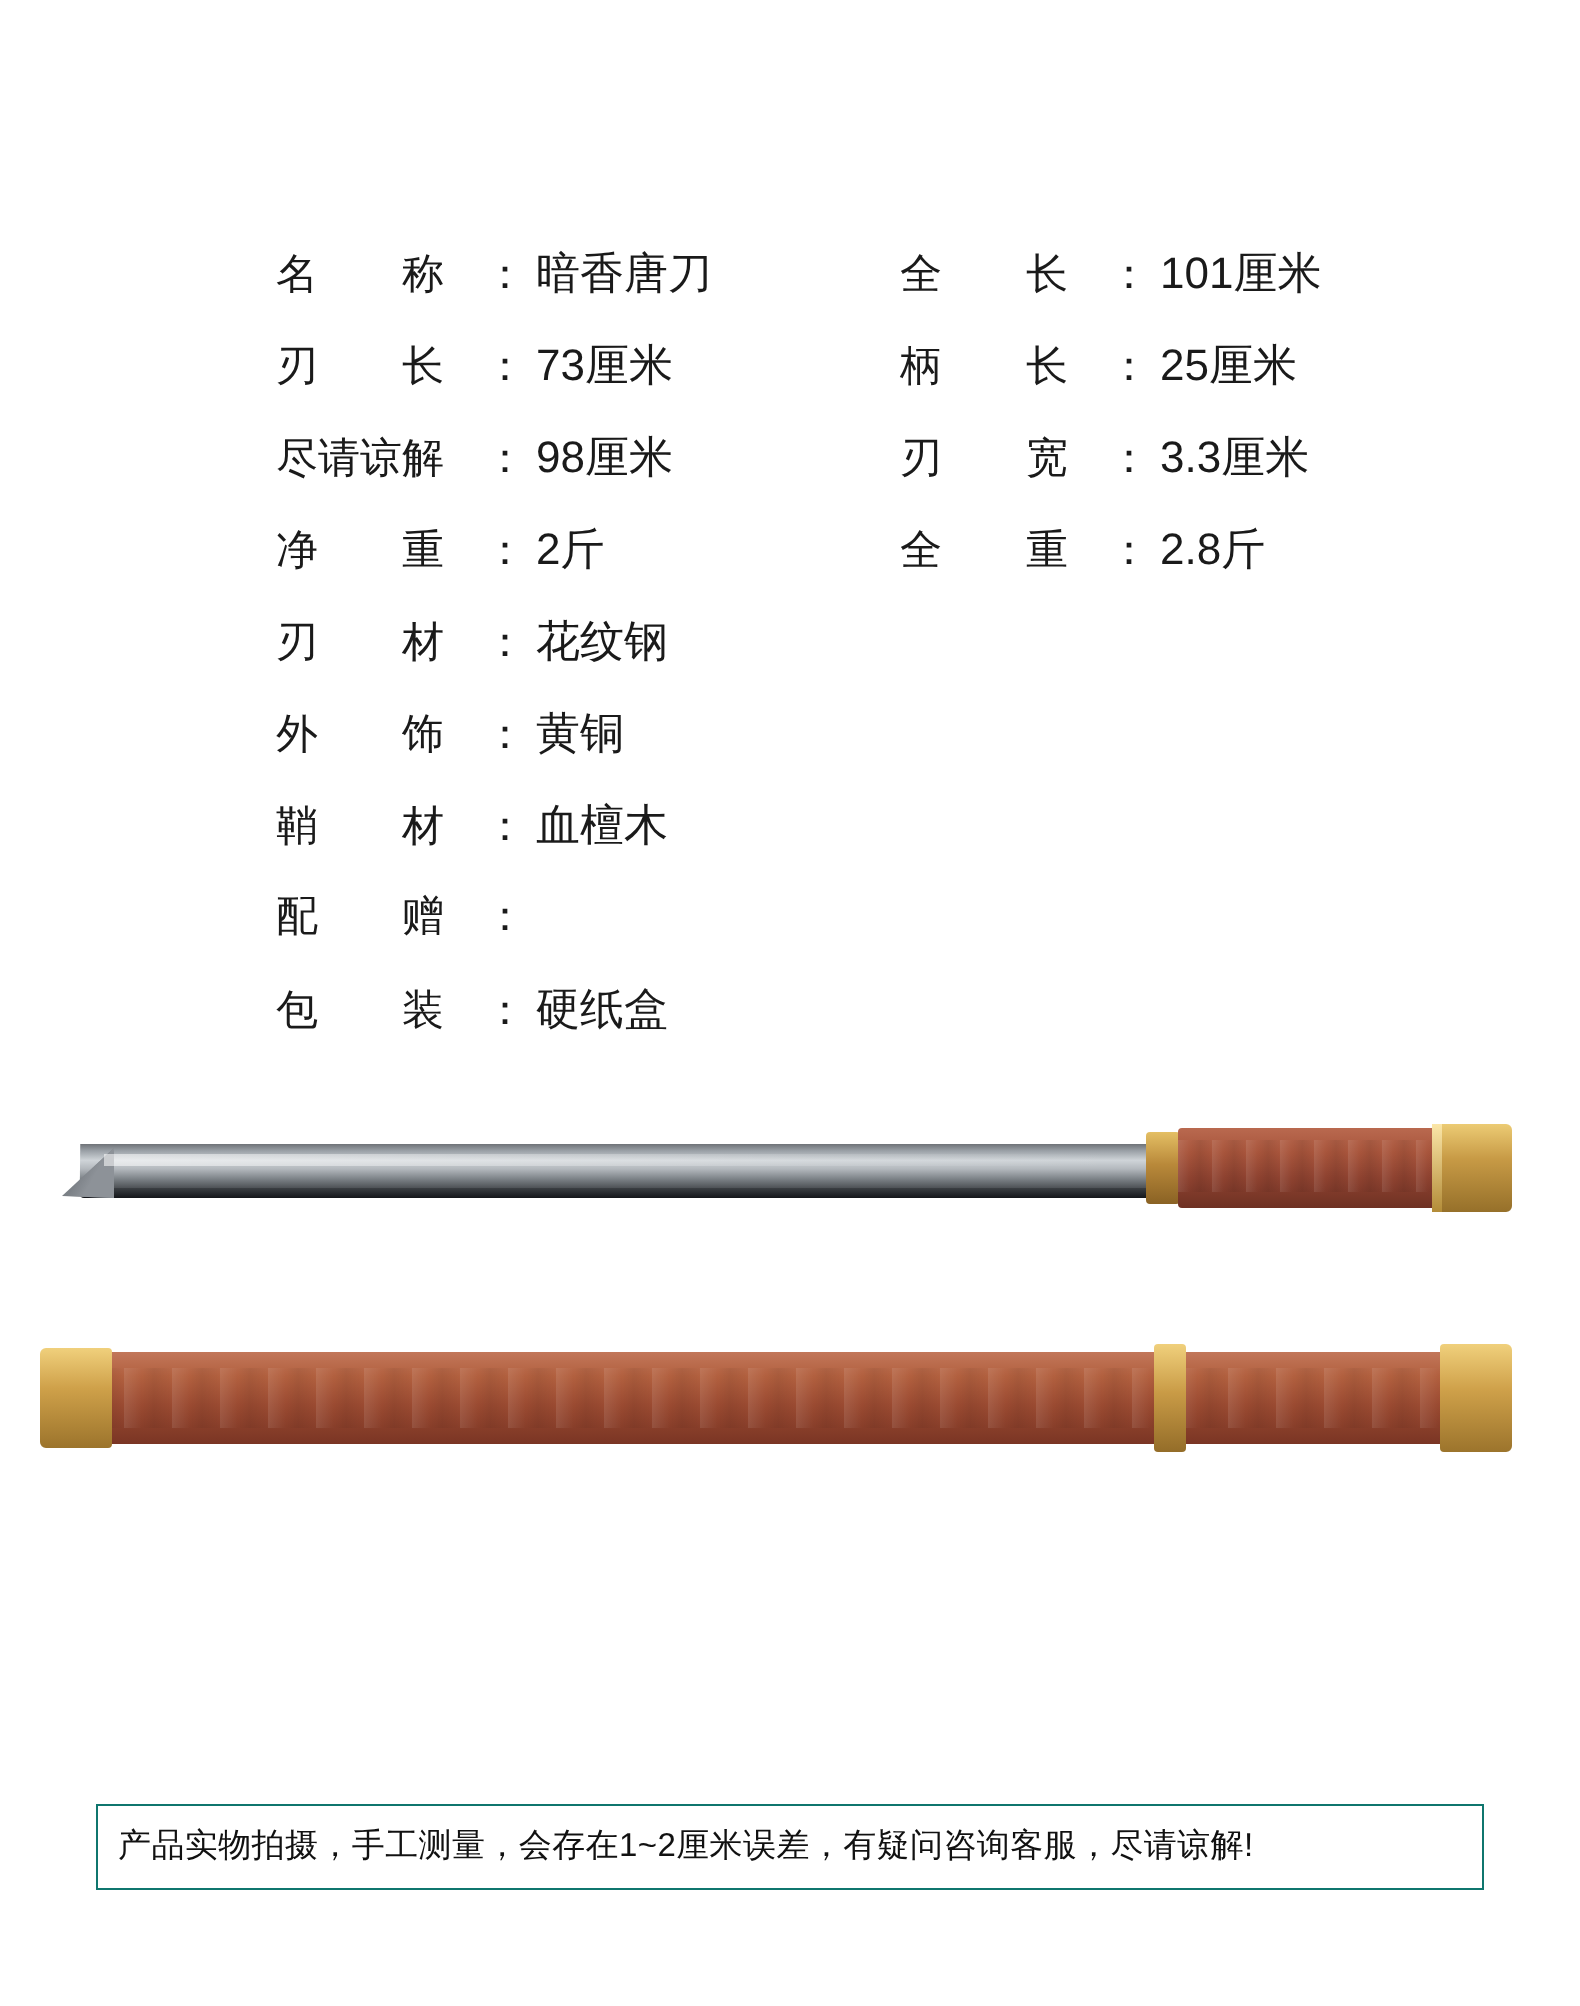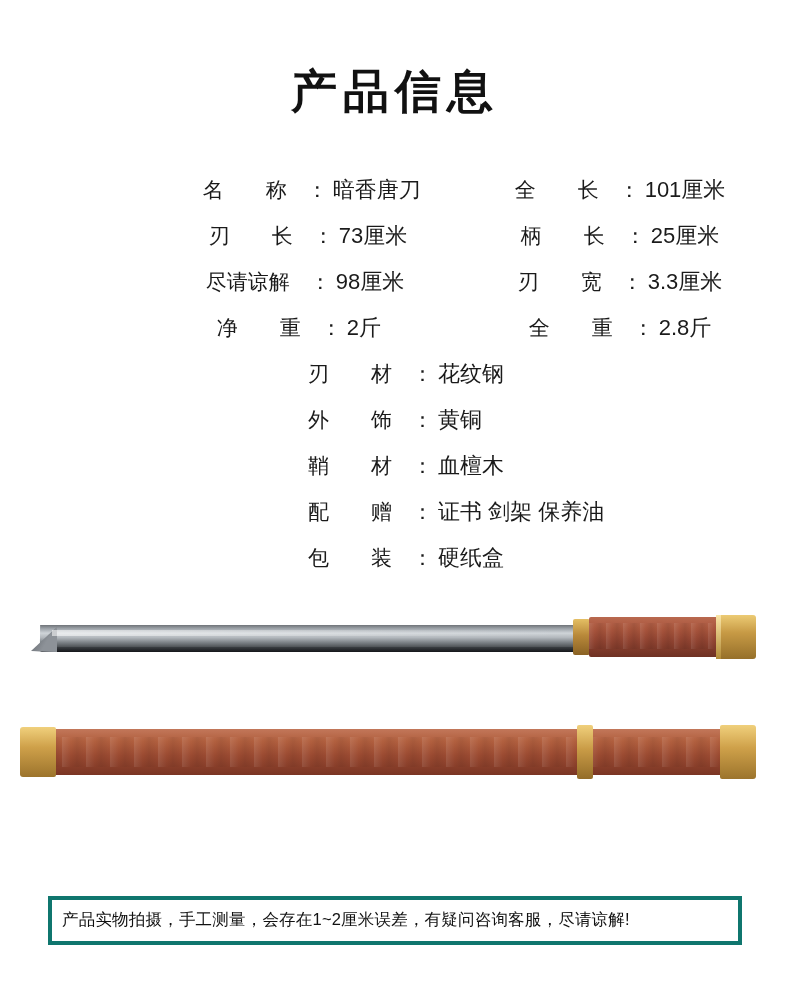--- a/index.html
+++ b/index.html
@@ -52,21 +52,20 @@
   
   .specs {
     margin: 56px 0 0 0;
     padding: 0 0 0 138px;
   }
   .spec-row {
     display: flex;
     align-items: baseline;
     margin-bottom: 16px;
     height: 30px;
-    justify-content: center;
   }
   .spec-cell {
     display: flex;
     align-items: baseline;
   }
   .spec-cell.left { width: 312px; }
   .spec-label {
     font-size: 21px;
     color: #1a1a1a;
     letter-spacing: 0px;
@@ -238,35 +237,34 @@
     background: linear-gradient(180deg, #f0d07c 0%, #cfa14a 42%, #9c742c 100%);
     border-radius: 2px 3px 3px 2px;
   }
 
   
   .footer-note {
     position: absolute;
     left: 48px;
     bottom: 58px;
     width: 694px;
-    border: 4px solid #0f766e;
+    border: 1px solid #0f766e;
     padding: 9px 16px 10px 10px;
     box-sizing: border-box;
     font-size: 16.5px;
     color: #111111;
     letter-spacing: 0.2px;
     white-space: nowrap;
     font-family: "Liberation Sans", sans-serif;
   }
 </style>
 </head>
 <body>
 
 <div class="header">
-  <div class="header-title">产品信息</div>
 </div>
 
 <div class="specs">
 
   <div class="spec-row">
     <div class="spec-cell left">
       <span class="spec-label w3">名　　称</span>
         <span class="spec-colon">：</span>
         <span class="spec-value">暗香唐刀</span>
     </div>
@@ -337,21 +335,20 @@
       <span class="spec-label w3">鞘　　材</span>
         <span class="spec-colon">：</span>
         <span class="spec-value">血檀木</span>
     </div>
   </div>
 
   <div class="spec-row">
     <div class="spec-cell left">
       <span class="spec-label w3">配　　赠</span>
         <span class="spec-colon">：</span>
-        <span class="spec-value">证书 剑架 保养油</span>
     </div>
   </div>
 
   <div class="spec-row">
     <div class="spec-cell left">
       <span class="spec-label w3">包　　装</span>
         <span class="spec-colon">：</span>
         <span class="spec-value">硬纸盒</span>
     </div>
   </div>

